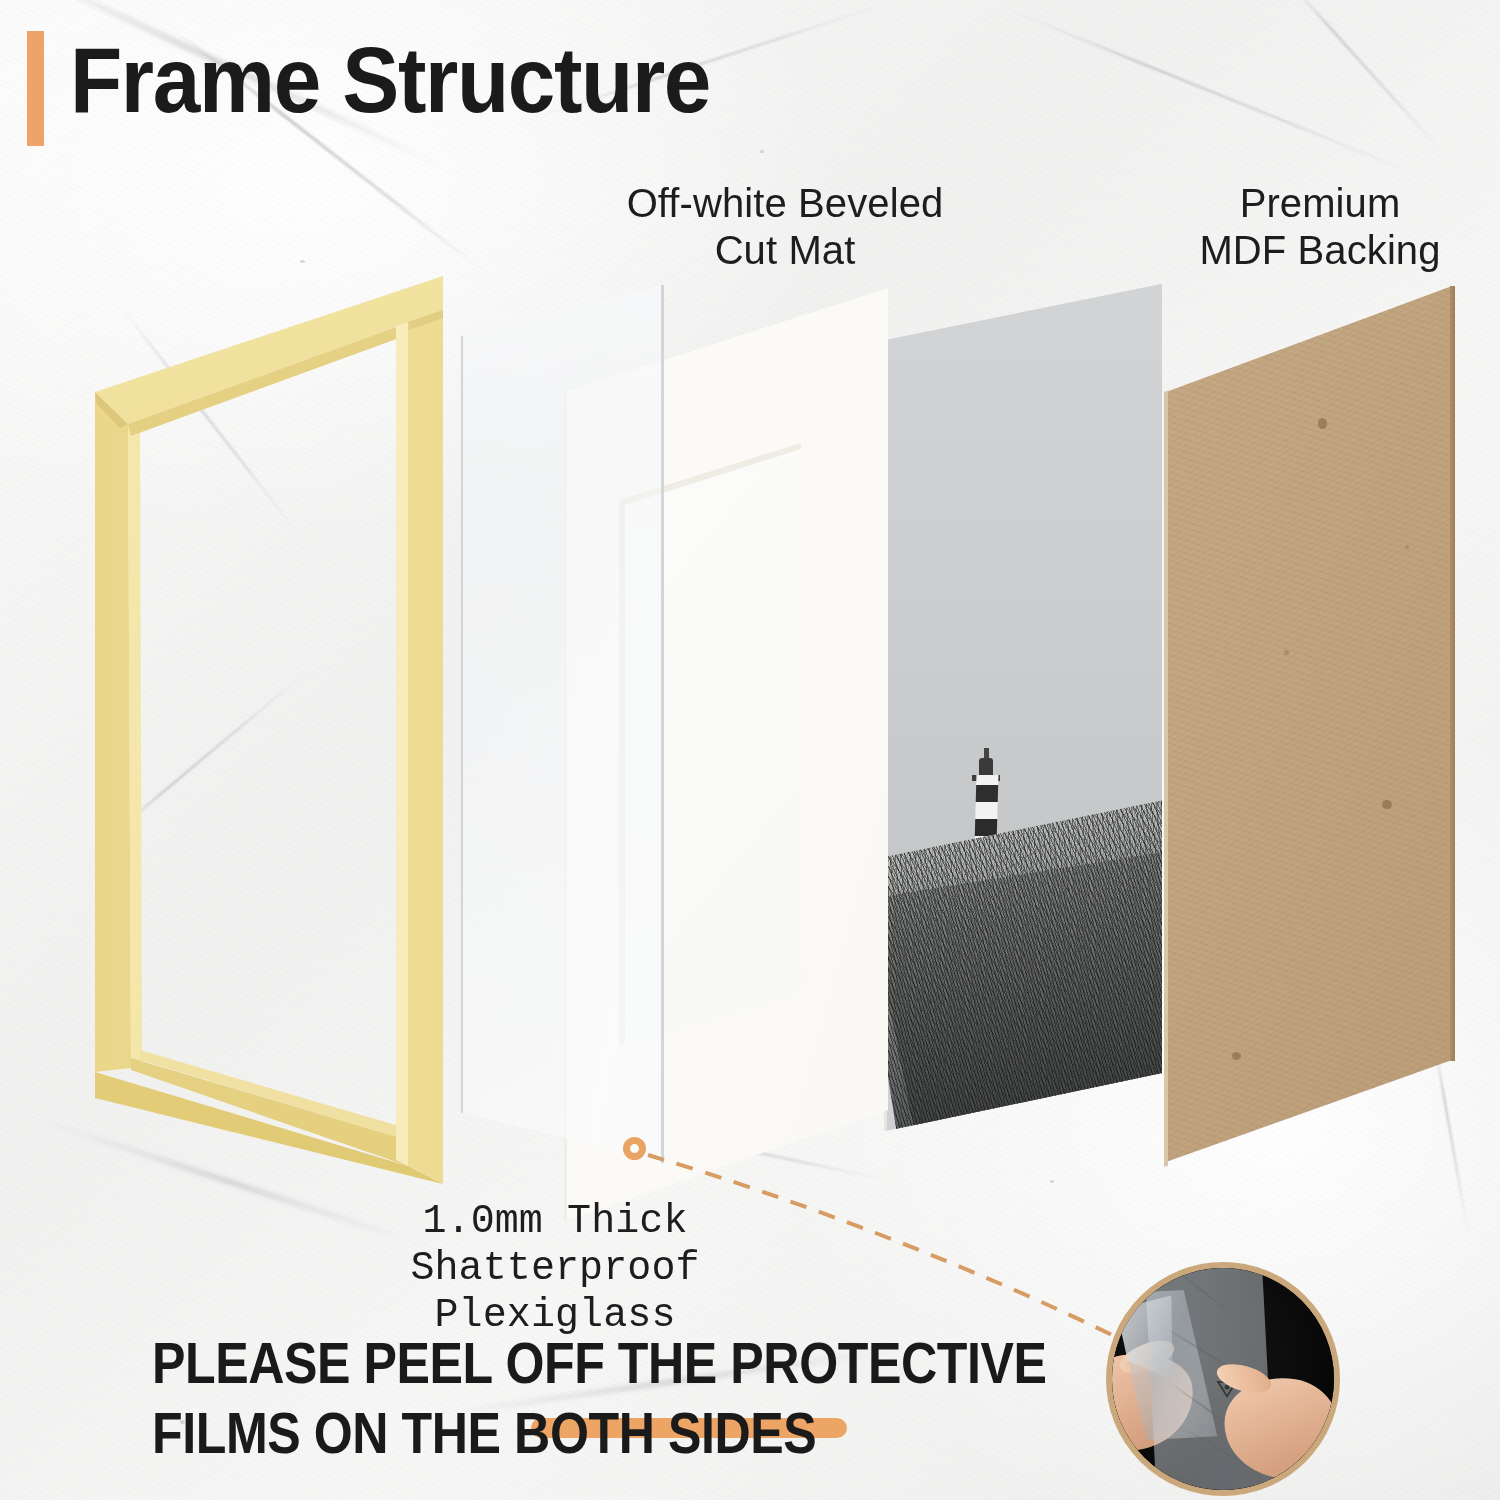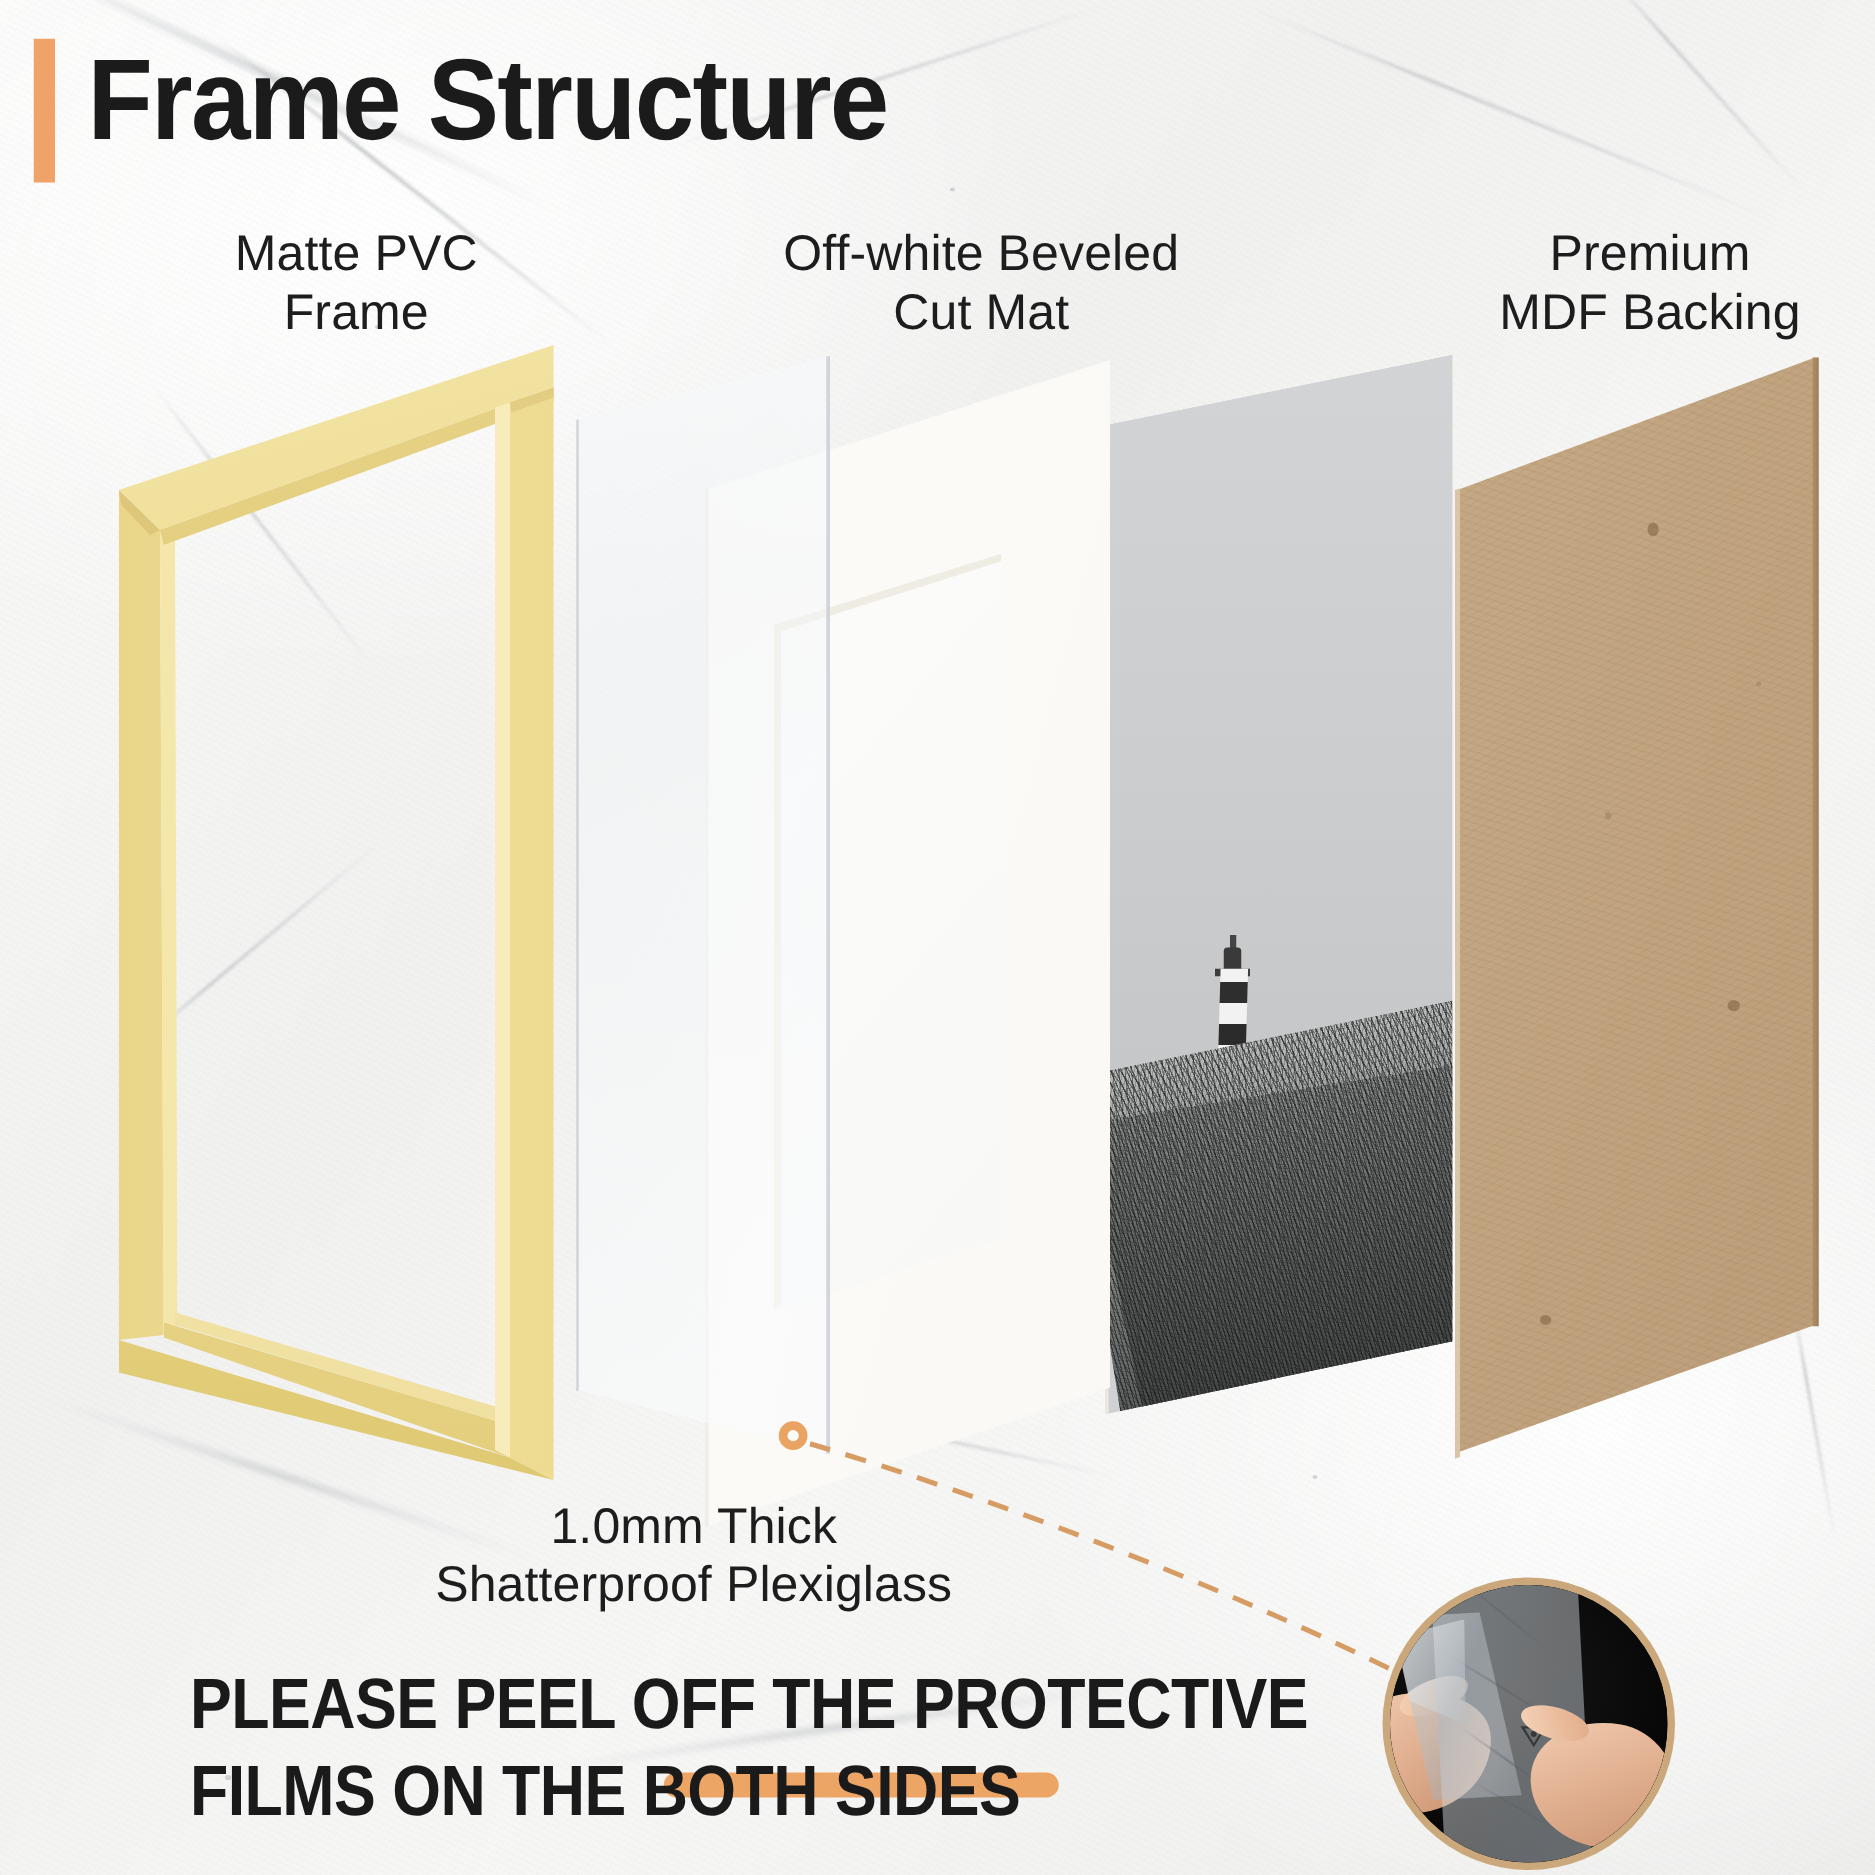--- a/index.html
+++ b/index.html
@@ -194,21 +194,20 @@
     <div class="speck" style="left:760px;top:150px;width:4px;height:3px;"></div>
     <div class="speck" style="left:1380px;top:640px;width:6px;height:4px;"></div>
     <div class="speck" style="left:180px;top:1420px;width:5px;height:4px;"></div>
     <div class="speck" style="left:1050px;top:1180px;width:4px;height:3px;"></div>
     <div class="grainoverlay"></div>
   </div>
 
   <div id="accent-bar"></div>
   <div id="title">Frame Structure</div>
 
-  <div class="lab" style="left:125px;top:180px;width:320px;">Matte PVC<br>Frame</div>
   <div class="lab" style="left:1150px;top:180px;width:340px;">Premium<br>MDF Backing</div>
   <div class="lab" style="left:585px;top:180px;width:400px;">Off-white Beveled<br>Cut Mat</div>
 
   <div id="layers">
 
     <div class="panel" id="mdf"></div>
     <div class="mdfdot" style="left:1318px;top:418px;width:9px;height:11px;"></div>
     <div class="mdfdot" style="left:1382px;top:800px;width:10px;height:9px;"></div>
     <div class="mdfdot" style="left:1232px;top:1052px;width:9px;height:8px;"></div>
     <div class="mdfdot" style="left:1284px;top:650px;width:5px;height:5px;opacity:.6;"></div>
@@ -250,21 +249,21 @@
       <div class="gold" id="frame-miter-tl"></div>
       <div class="gold" id="frame-miter-tr"></div>
     </div>
   </div>
 
   <svg id="callout-svg" viewBox="0 0 1500 1500">
     <path d="M 648 1155 C 800 1200, 980 1270, 1118 1338" fill="none" stroke="#d79c63" stroke-width="4" stroke-dasharray="17 13" stroke-linecap="butt"></path>
   </svg>
   <div id="callout-dot"></div>
 
-  <div class="lab" style="left:300px;top:1198px;width:510px;">1.0mm Thick<br>Shatterproof Plexiglass</div>
+  <div class="lab" style="left:300px;top:1198px;width:510px;font-family:Liberation Mono, monospace;">1.0mm Thick<br>Shatterproof Plexiglass</div>
 
   <div id="hl"></div>
   <div id="warn-wrap">
     <div style="position:absolute;left:152px;top:1330px;font-size:57px;font-weight:700;color:#1a1a1a;letter-spacing:-.5px;transform:scaleX(.88);transform-origin:left top;white-space:nowrap;">PLEASE PEEL OFF THE PROTECTIVE</div>
     <div style="position:absolute;left:152px;top:1400px;font-size:57px;font-weight:700;color:#1a1a1a;letter-spacing:-.5px;transform:scaleX(.88);transform-origin:left top;white-space:nowrap;">FILMS ON THE BOTH SIDES</div>
   </div>
 
   <div id="inset">
     <div id="inset-bg"></div>
     <div class="hand" id="hand-left"></div>

